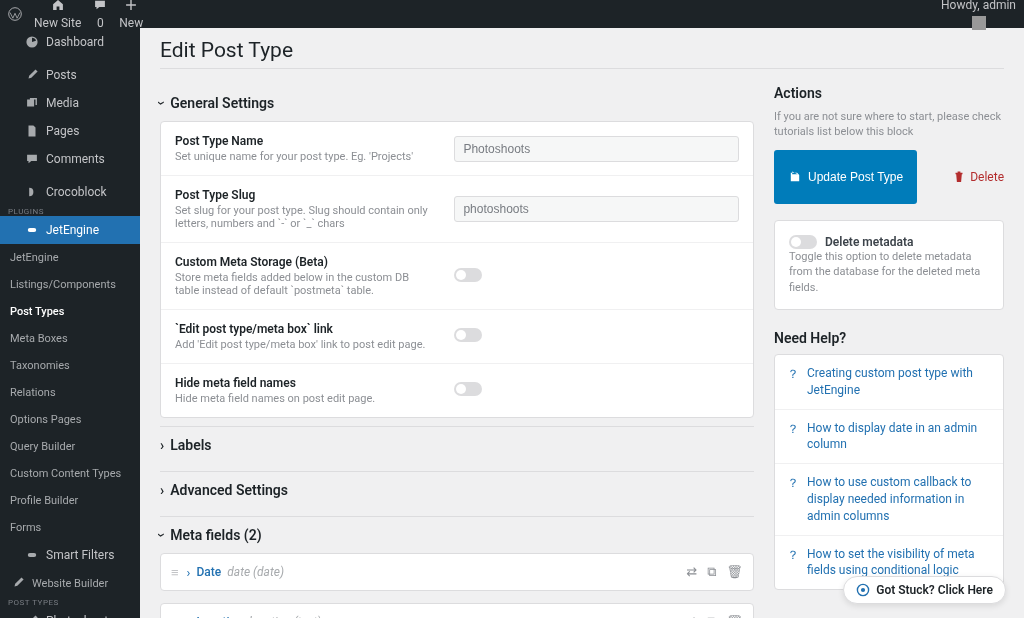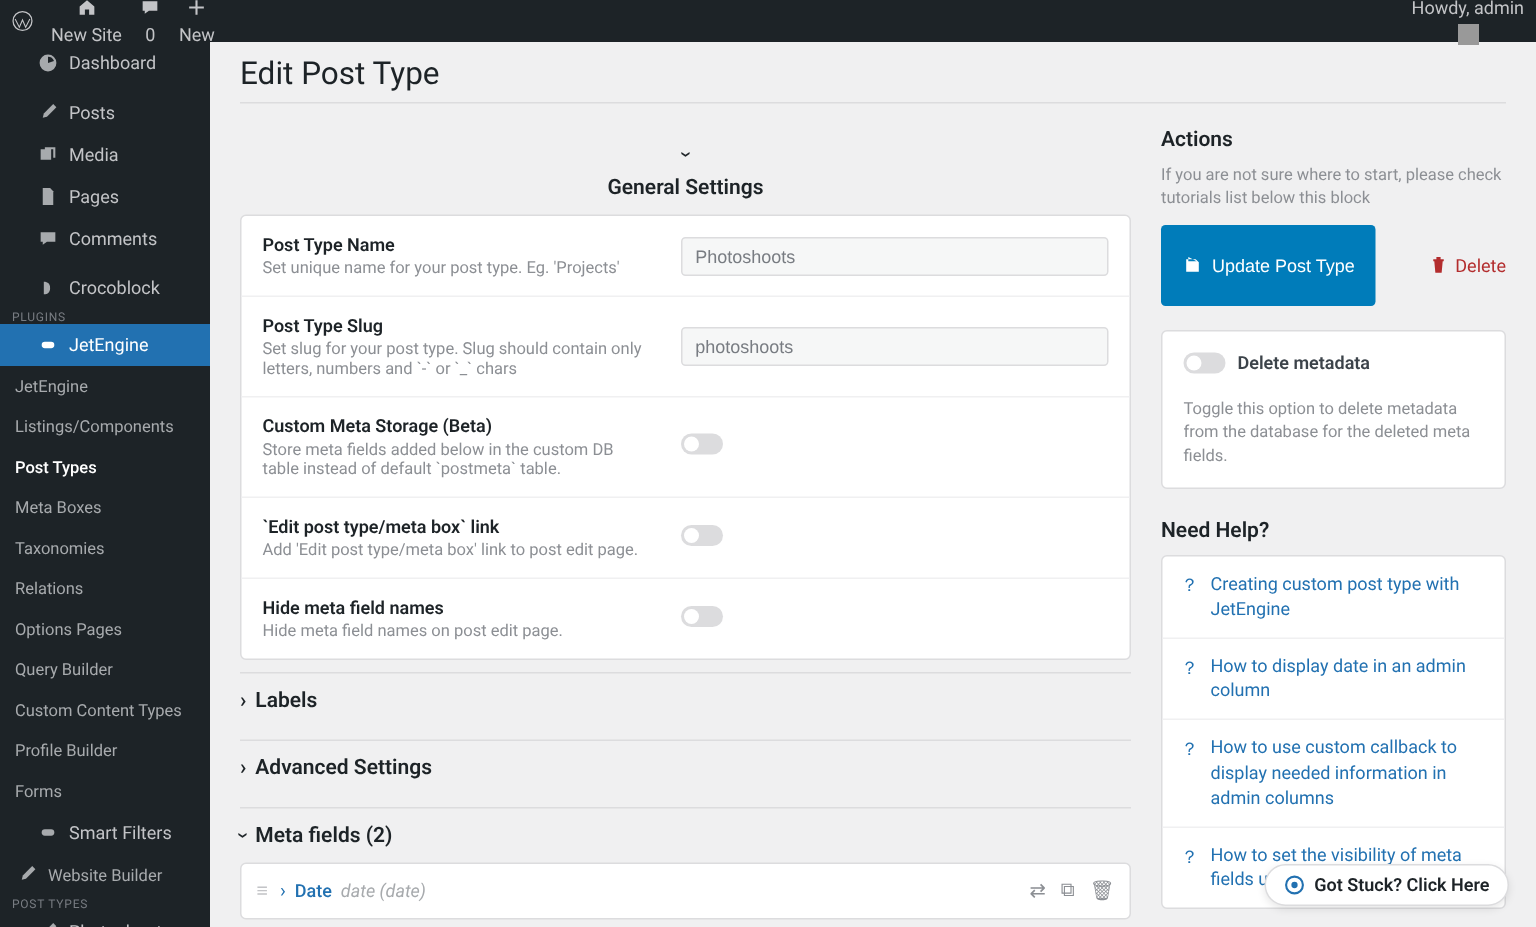--- a/index.html
+++ b/index.html
@@ -27,21 +27,21 @@
 .main { margin-left: 140px; padding: 10px 20px; }
 .page-title { font-size: 21px; font-weight: 400; color: #1d2327; margin-bottom: 6px; }
 .hr { border: none; border-top: 1px solid #dcdcde; margin-bottom: 16px; }
 
 .layout { display: flex; gap: 20px; }
 .col-main { flex: 1; min-width: 0; }
 .col-side { width: 230px; flex-shrink: 0; }
 
 
 .section-head { display: flex; align-items: center; gap: 6px; cursor: pointer; padding: 10px 0; font-size: 14px; font-weight: 600; color: #1d2327; border-top: 1px solid #dcdcde; margin-top: 8px; }
-.section-head.first { border-top: none; margin-top: 0; flex-direction: column; }
+.section-head.first { border-top: none; margin-top: 0; }
 .chev { display: inline-block; transition: transform 0.15s; }
 .chev.down { transform: rotate(90deg); }
 
 .card { background: #fff; border: 1px solid #dcdcde; border-radius: 4px; }
 .row { display: flex; align-items: center; padding: 12px 14px; border-bottom: 1px solid #f0f0f1; gap: 20px; }
 .row:last-child { border-bottom: none; }
 .row-label { flex: 0 0 46%; }
 .row-label h4 { font-size: 12px; font-weight: 600; color: #1d2327; margin-bottom: 2px; }
 .row-label p { font-size: 11px; color: #8c8f94; }
 .row-ctrl { flex: 1; }
@@ -62,21 +62,21 @@
 .btn-primary { background: #007cba; color: #fff; border: none; border-radius: 3px; padding: 20px 14px; font-size: 12px; font-weight: 500; cursor: pointer; }
 .btn-update { display: flex; align-items: center; gap: 6px; }
 
 
 .side-title { font-size: 14px; font-weight: 600; color: #1d2327; margin-bottom: 8px; }
 .side-desc { font-size: 11px; color: #8c8f94; line-height: 1.4; margin-bottom: 10px; }
 .side-actions { display: flex; justify-content: space-between; align-items: center; margin-bottom: 16px; gap: 8px; }
 .delete-link { color: #b32d2e; font-size: 12px; display: flex; align-items: center; gap: 4px; cursor: pointer; }
 
 .side-card { background: #fff; border: 1px solid #dcdcde; border-radius: 4px; padding: 14px; margin-bottom: 20px; }
-.delmeta-head { display: flex; align-items: center; gap: 8px; font-size: 12px; font-weight: 600; margin-bottom: 16px; }
+.delmeta-head { display: flex; align-items: center; gap: 8px; font-size: 12px; font-weight: 600; margin-bottom: 0; }
 
 .help-list { background: #fff; border: 1px solid #dcdcde; border-radius: 4px; }
 .help-item { display: flex; align-items: flex-start; gap: 8px; padding: 10px 12px; border-bottom: 1px solid #f0f0f1; font-size: 12px; color: #2271b1; cursor: pointer; line-height: 1.4; }
 .help-item:last-child { border-bottom: none; }
 .help-icon { color: #2271b1; flex-shrink: 0; margin-top: 1px; }
 
 
 .float-cta { position: fixed; right: 18px; bottom: 14px; background: #fff; border: 1px solid #dcdcde; border-radius: 20px; padding: 6px 12px; font-size: 12px; font-weight: 600; color: #1d2327; box-shadow: 0 2px 6px rgba(0,0,0,0.1); display: flex; align-items: center; gap: 6px; cursor: pointer; }
 .float-cta svg { fill: #2271b1; }
 

